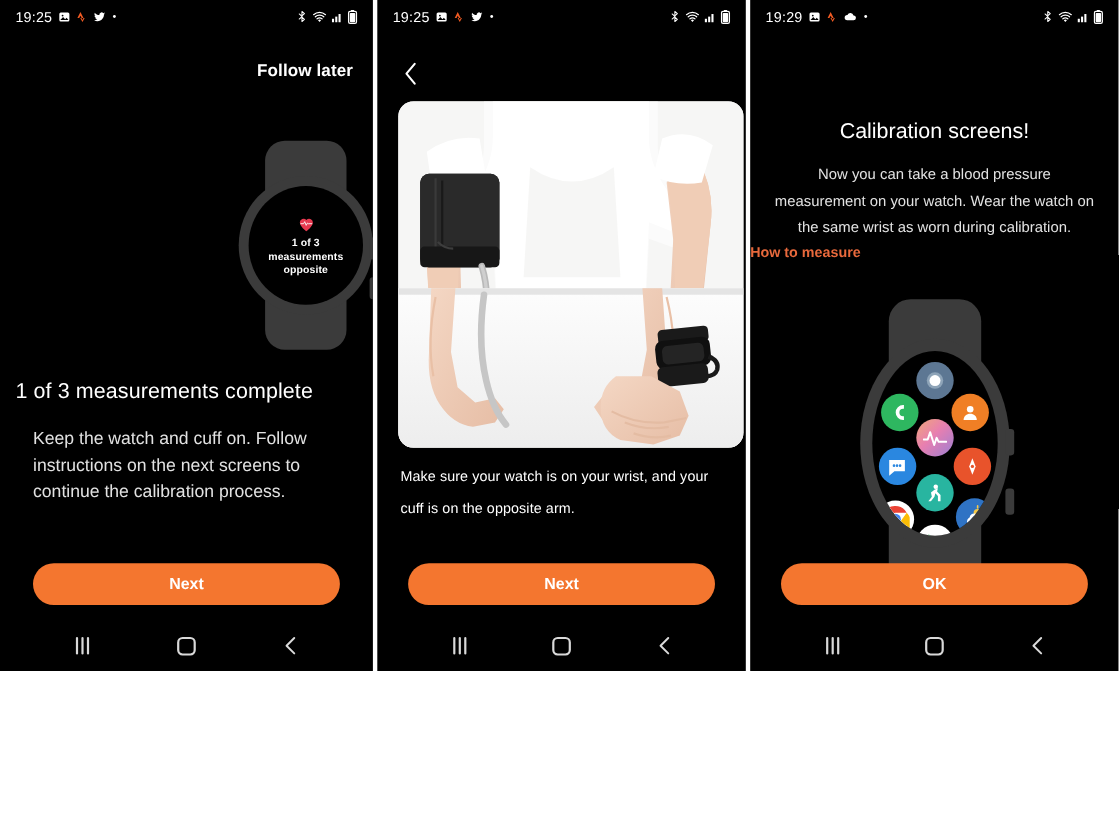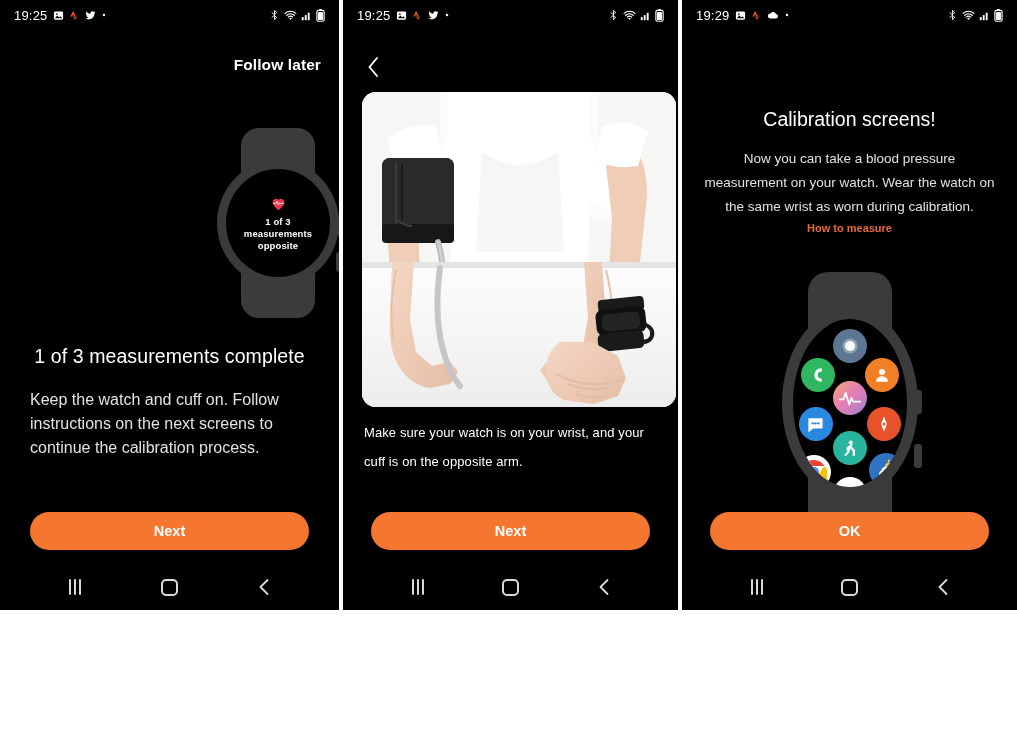--- a/index.html
+++ b/index.html
@@ -119,21 +119,21 @@
     font-size: 9.5px;
     font-weight: 700;
     line-height: 12px;
     text-align: center;
     letter-spacing: .1px;
   }
 
   .p-title {
     position: absolute;
     left: 14px; right: 14px;
-    text-align: center;
+    text-align: left;
     color: #ffffff;
   }
   .p1 .p-title { top: 345px; font-size: 19.5px; font-weight: 400; letter-spacing: .1px; }
 
   .p-body {
     position: absolute;
     left: 30px; right: 30px;
     text-align: left;
     color: #e2e2e2;
     font-size: 16px;
@@ -175,23 +175,23 @@
     position: absolute;
     top: 147px; left: 20px; right: 20px;
     text-align: center;
     color: #e2e2e2;
     font-size: 13.5px;
     line-height: 24px;
   }
   .p3-link {
     position: absolute;
     top: 222px; left: 0; right: 0;
-    text-align: center;
+    text-align: left;
     color: #e8693c;
-    font-size: 11px;
+    font-size: 13px;
     font-weight: 700;
   }
 
   .watch3-wrap {
     position: absolute;
     top: 272px; left: 0; right: 0;
     display: flex; justify-content: center;
   }
   .watch3 {
     position: relative;

